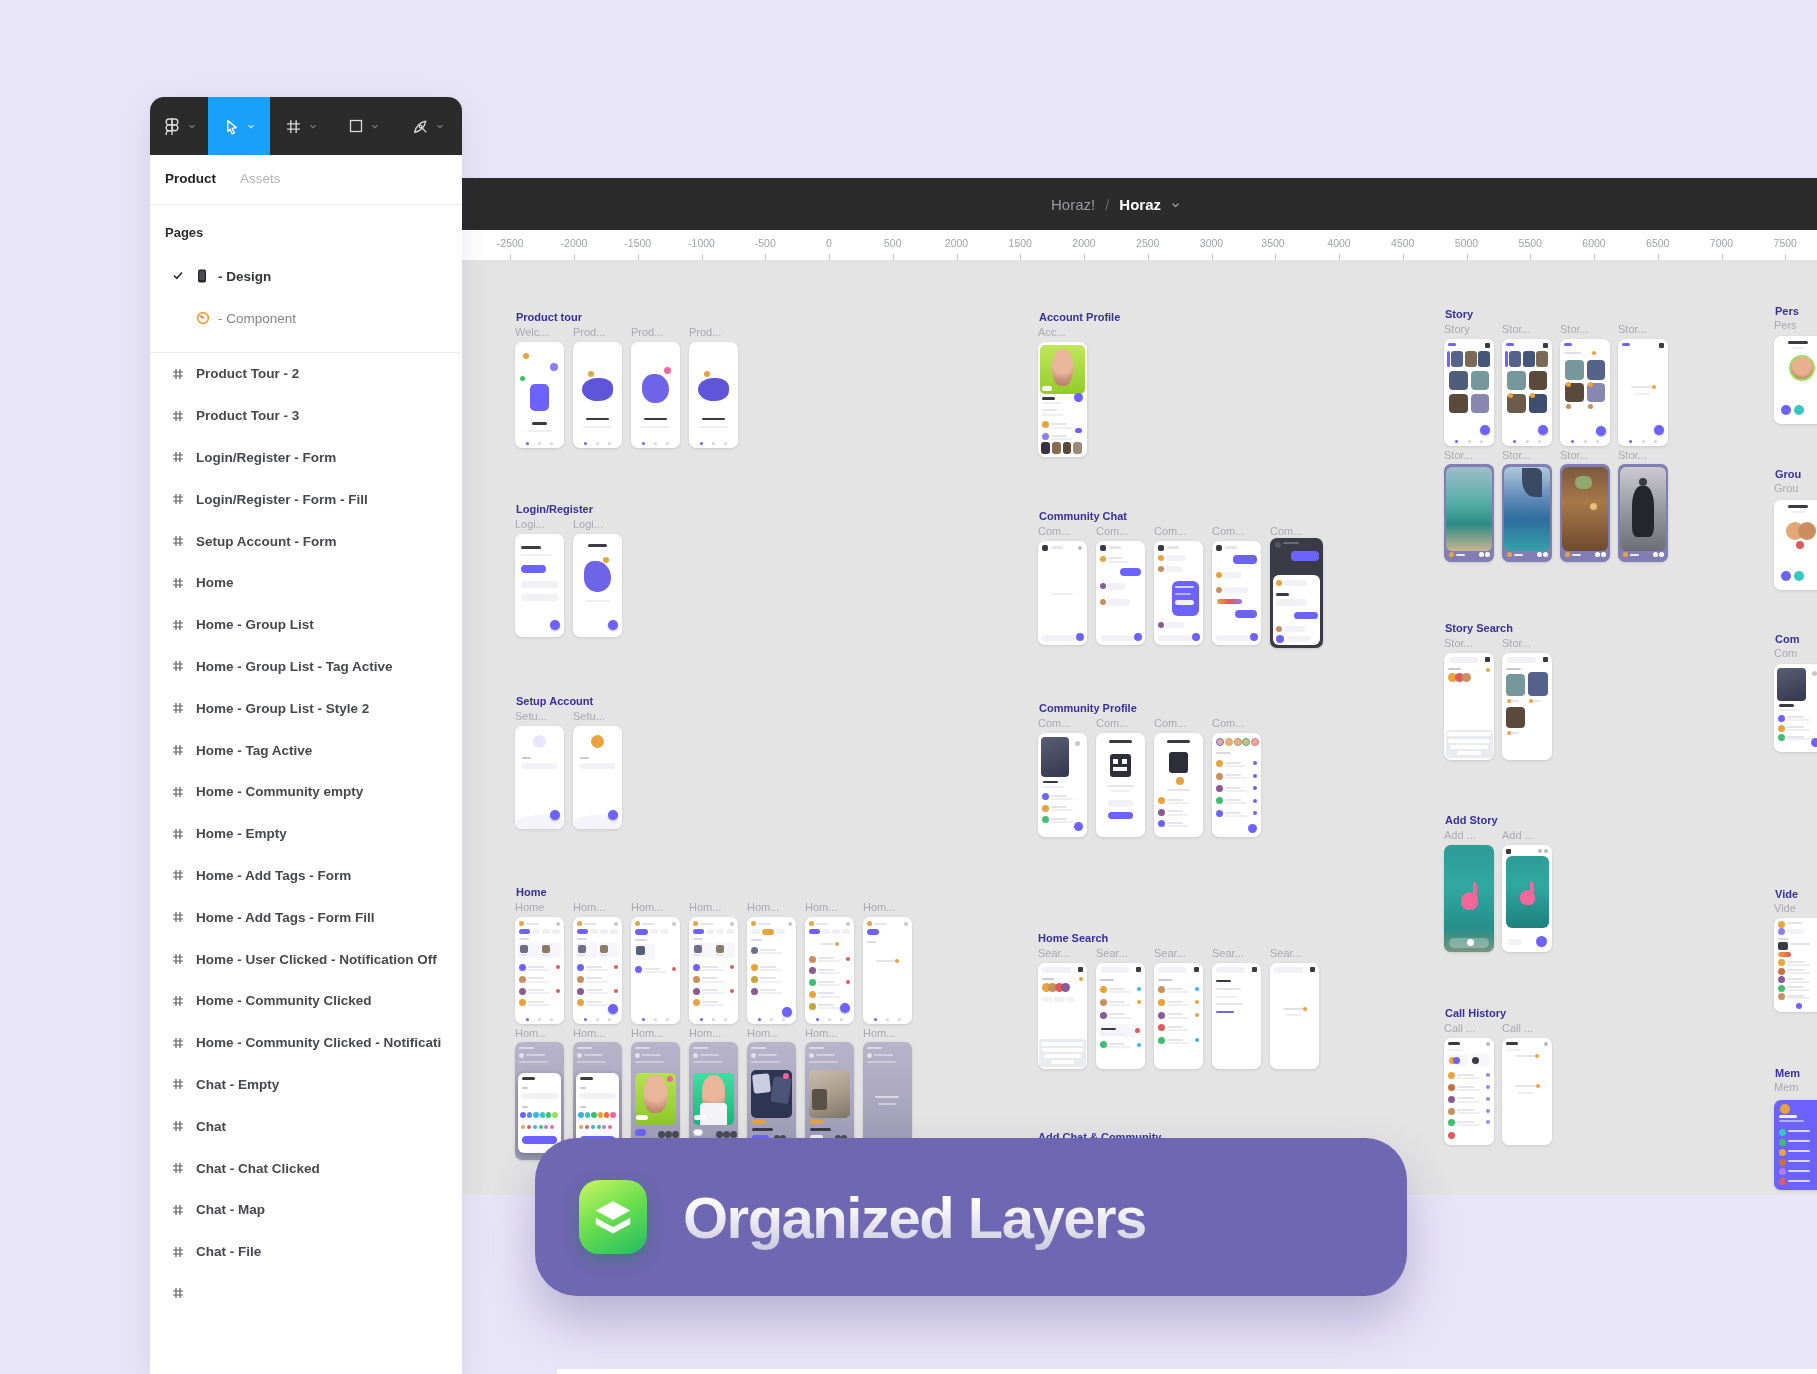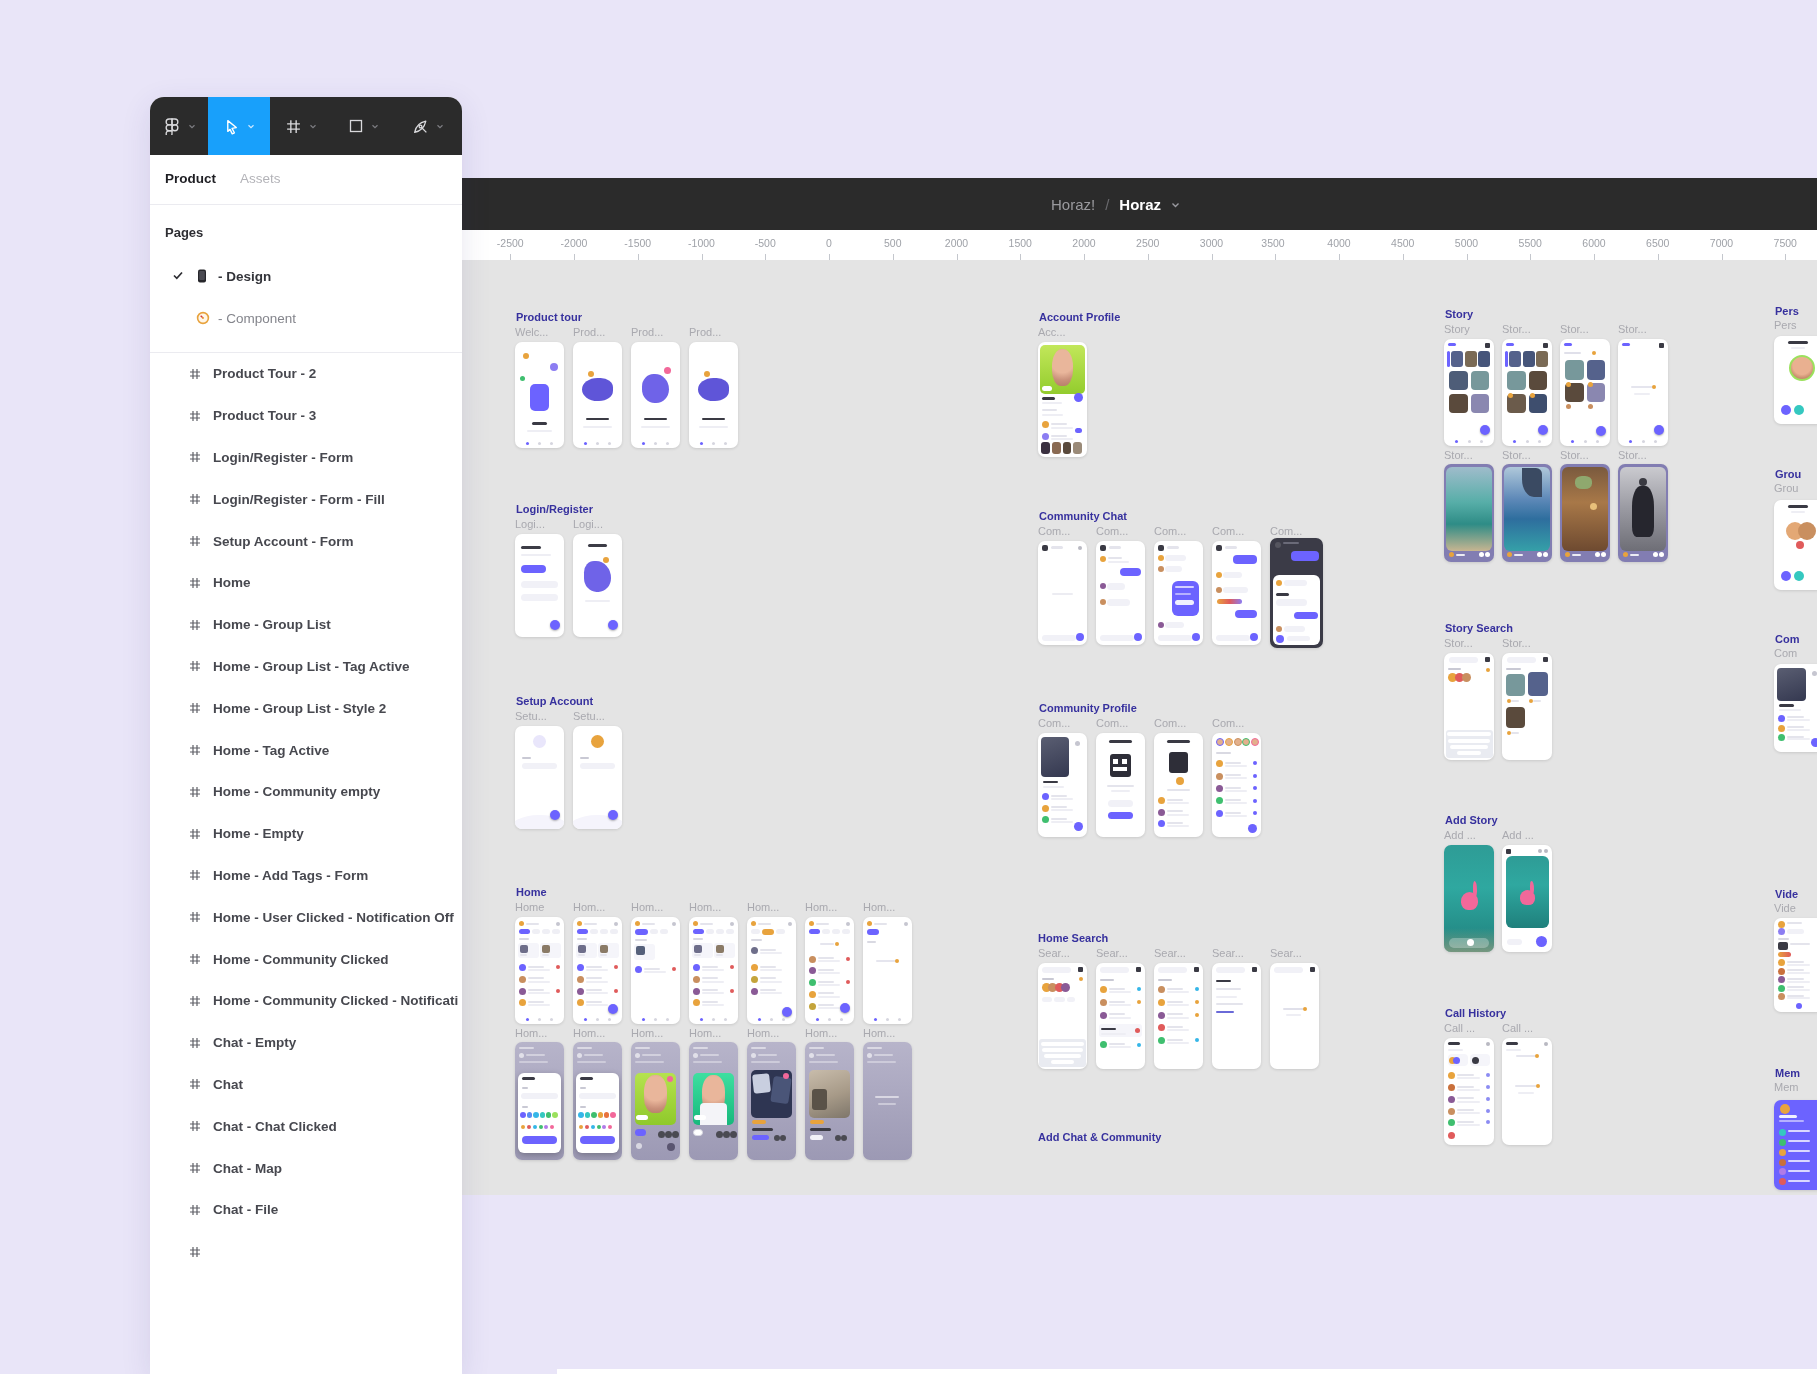--- a/index.html
+++ b/index.html
@@ -38,21 +38,21 @@
   .tab.active{color:#1E1E23;font-weight:700;}
   .hr{position:absolute;left:0;right:0;height:1px;background:#EBEBF0;}
   .hr1{top:49px;} .hr2{top:197px;}
   .pages-header{position:absolute;top:70px;left:15px;font-size:13px;font-weight:700;color:#2E2E33;}
   .pages{position:absolute;top:100px;left:0;right:0;}
   .prow{height:42px;display:flex;align-items:center;cursor:pointer;}
   .prow .chk{width:12px;margin-left:22px;}
   .prow .picon{margin-left:12px;width:14px;display:flex;}
   .prow .plabel{margin-left:8px;font-size:13.5px;font-weight:700;color:#33343A;white-space:nowrap;}
   .prow.dim .plabel{color:#84858C;font-weight:500;}
-  .layers{position:absolute;top:198px;left:0;right:0;bottom:0;overflow:hidden;margin-left:17px;}
+  .layers{position:absolute;top:198px;left:0;right:0;bottom:0;overflow:hidden;}
   .lrow{height:41.8px;display:flex;align-items:center;cursor:pointer;}
   .lrow .licon{margin-left:22px;width:12px;display:flex;flex:none;}
   .lrow .llabel{margin-left:12px;font-size:13.5px;font-weight:600;color:#47484F;white-space:nowrap;}
 
   
   .banner{position:absolute;left:535px;top:1138px;width:872px;height:158px;border-radius:42px;background:var(--banner,#6F67B2);display:flex;align-items:center;padding:0 44px;gap:36px;box-sizing:border-box;z-index:20;box-shadow:0 26px 50px rgba(70,60,130,.30);}
   .banner-icon{width:68px;height:74px;border-radius:20px;flex:none;background:linear-gradient(150deg,#C9F566 0%,#6FE04E 45%,#1FBC62 100%);display:flex;align-items:center;justify-content:center;box-shadow:0 6px 16px rgba(25,120,60,.35);}
   .banner-title{font-size:58px;font-weight:700;letter-spacing:-1.5px;background:linear-gradient(180deg,#FFFFFF 25%,#C9C7DC 100%);-webkit-background-clip:text;background-clip:text;color:transparent;-webkit-text-fill-color:transparent;white-space:nowrap;}
   .bottom-strip{position:absolute;left:557px;top:1369px;width:1260px;height:5px;background:#fff;z-index:22;}
 </style>
@@ -1246,20 +1246,28 @@
               </svg>
             </span>
             <span class="llabel">Home - Add Tags - Form</span>
           </div>
           <div class="lrow">
             <span class="licon">
               <svg width="12" height="12" viewBox="0 0 12 12" fill="none" stroke="#5E5F66" stroke-width="1.2">
                 <path d="M4 1v10M8 1v10M1 4h10M1 8h10"></path>
               </svg>
             </span>
+            <span class="llabel">Home - Add Tags - Form Fill</span>
+          </div>
+          <div class="lrow">
+            <span class="licon">
+              <svg width="12" height="12" viewBox="0 0 12 12" fill="none" stroke="#5E5F66" stroke-width="1.2">
+                <path d="M4 1v10M8 1v10M1 4h10M1 8h10"></path>
+              </svg>
+            </span>
             <span class="llabel">Home - User Clicked - Notification Off</span>
           </div>
           <div class="lrow">
             <span class="licon">
               <svg width="12" height="12" viewBox="0 0 12 12" fill="none" stroke="#5E5F66" stroke-width="1.2">
                 <path d="M4 1v10M8 1v10M1 4h10M1 8h10"></path>
               </svg>
             </span>
             <span class="llabel">Home - Community Clicked</span>
           </div>
@@ -1315,15 +1323,24 @@
             <span class="licon">
               <svg width="12" height="12" viewBox="0 0 12 12" fill="none" stroke="#5E5F66" stroke-width="1.2">
                 <path d="M4 1v10M8 1v10M1 4h10M1 8h10"></path>
               </svg>
             </span>
           </div>
         </div>
     </div>
   </aside>
 
+  <div class="banner">
+    <div class="banner-icon" id="banner-icon">
+        <svg width="46" height="48" viewBox="0 0 64 64">
+          <path d="M32 10 56 23 32 36 8 23Z" fill="#fff"></path>
+          <path d="M8 33 32 46 56 33v9L32 55 8 42Z" fill="#fff" opacity=".96"></path>
+        </svg>
+      </div>
+    <div class="banner-title">Organized Layers</div>
+  </div>
 
   <div class="bottom-strip"></div>
 </div>
 
 </body></html>

